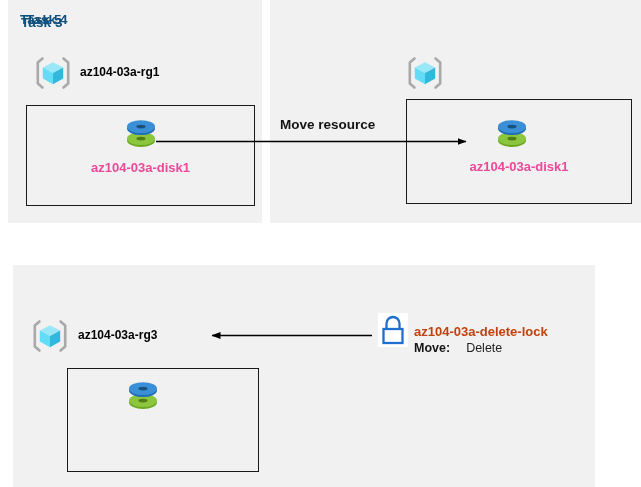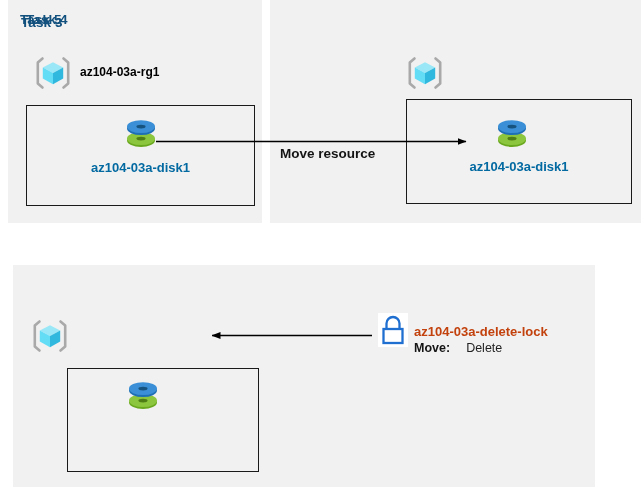--- a/index.html
+++ b/index.html
@@ -96,21 +96,21 @@
     position: absolute;
     font-size: 12px;
     font-weight: bold;
     color: #000000;
     white-space: nowrap;
   }
   .res-label-center {
     position: absolute;
     font-size: 13px;
     font-weight: bold;
-    color: #0369a1;
+    color: #ec4899;
     white-space: nowrap;
     text-align: center;
   }
   .edge-label {
     position: absolute;
     font-size: 13.5px;
     font-weight: bold;
     color: #141414;
     white-space: nowrap;
   }
@@ -213,36 +213,37 @@
         <ellipse cx="20" cy="25.6" rx="14" ry="6.4" fill="#8cc63e"></ellipse>
         <ellipse cx="20" cy="25.6" rx="4.6" ry="1.9" fill="#4f7d15"></ellipse>
         <ellipse cx="20" cy="15.6" rx="14" ry="6.4" fill="#1f6fb5"></ellipse>
         <ellipse cx="20" cy="13.6" rx="14" ry="6.4" fill="#3a8fd6"></ellipse>
         <ellipse cx="20" cy="13.6" rx="4.6" ry="1.9" fill="#17537f"></ellipse>
       </svg>
     </span>
   </div>
   <div class="res-label-center" style="left:406px; top:159px; width:226px;">az104-03a-disk1</div>
 
-  <div class="edge-label" style="left:280px; top:117px;margin-top:29px;">Move resource</div>
+  <div class="edge-label" style="left:280px; top:117px;">Move resource</div>
 
   <div class="task-panel" id="task3-panel"></div>
   <div class="task-title" id="task3-title">Task 3</div>
 
   <div class="node" style="left:31px; top:317px;">
     <span class="rg-icon">
       <svg width="38" height="38" viewBox="0 0 38 38" xmlns="http://www.w3.org/2000/svg">
         <path d="M8.5 4.5 L3.8 8.6 L3.8 29.4 L8.5 33.5" fill="none" stroke="#a9a9a9" stroke-width="2.6" stroke-linecap="round" stroke-linejoin="round"></path>
         <path d="M29.5 4.5 L34.2 8.6 L34.2 29.4 L29.5 33.5" fill="none" stroke="#a9a9a9" stroke-width="2.6" stroke-linecap="round" stroke-linejoin="round"></path>
         <path d="M19 8.2 L29.2 13.6 L19 19 L8.8 13.6 Z" fill="#9ae8f7"></path>
         <path d="M8.8 13.6 L19 19 L19 30.2 L8.8 24.6 Z" fill="#63dcf6"></path>
         <path d="M29.2 13.6 L29.2 24.6 L19 30.2 L19 19 Z" fill="#31b8de"></path>
       </svg>
     </span>
   </div>
+  <div class="res-label" style="left:78px; top:328px;">az104-03a-rg3</div>
 
   <div class="inner-box" id="task3-box"></div>
   <div class="node" style="left:123px; top:375px;">
     <span class="disk-icon">
       <svg width="40" height="40" viewBox="0 0 40 40" xmlns="http://www.w3.org/2000/svg">
         <ellipse cx="20" cy="27.5" rx="14" ry="6.4" fill="#6aa81f"></ellipse>
         <ellipse cx="20" cy="25.6" rx="14" ry="6.4" fill="#8cc63e"></ellipse>
         <ellipse cx="20" cy="25.6" rx="4.6" ry="1.9" fill="#4f7d15"></ellipse>
         <ellipse cx="20" cy="15.6" rx="14" ry="6.4" fill="#1f6fb5"></ellipse>
         <ellipse cx="20" cy="13.6" rx="14" ry="6.4" fill="#3a8fd6"></ellipse>

